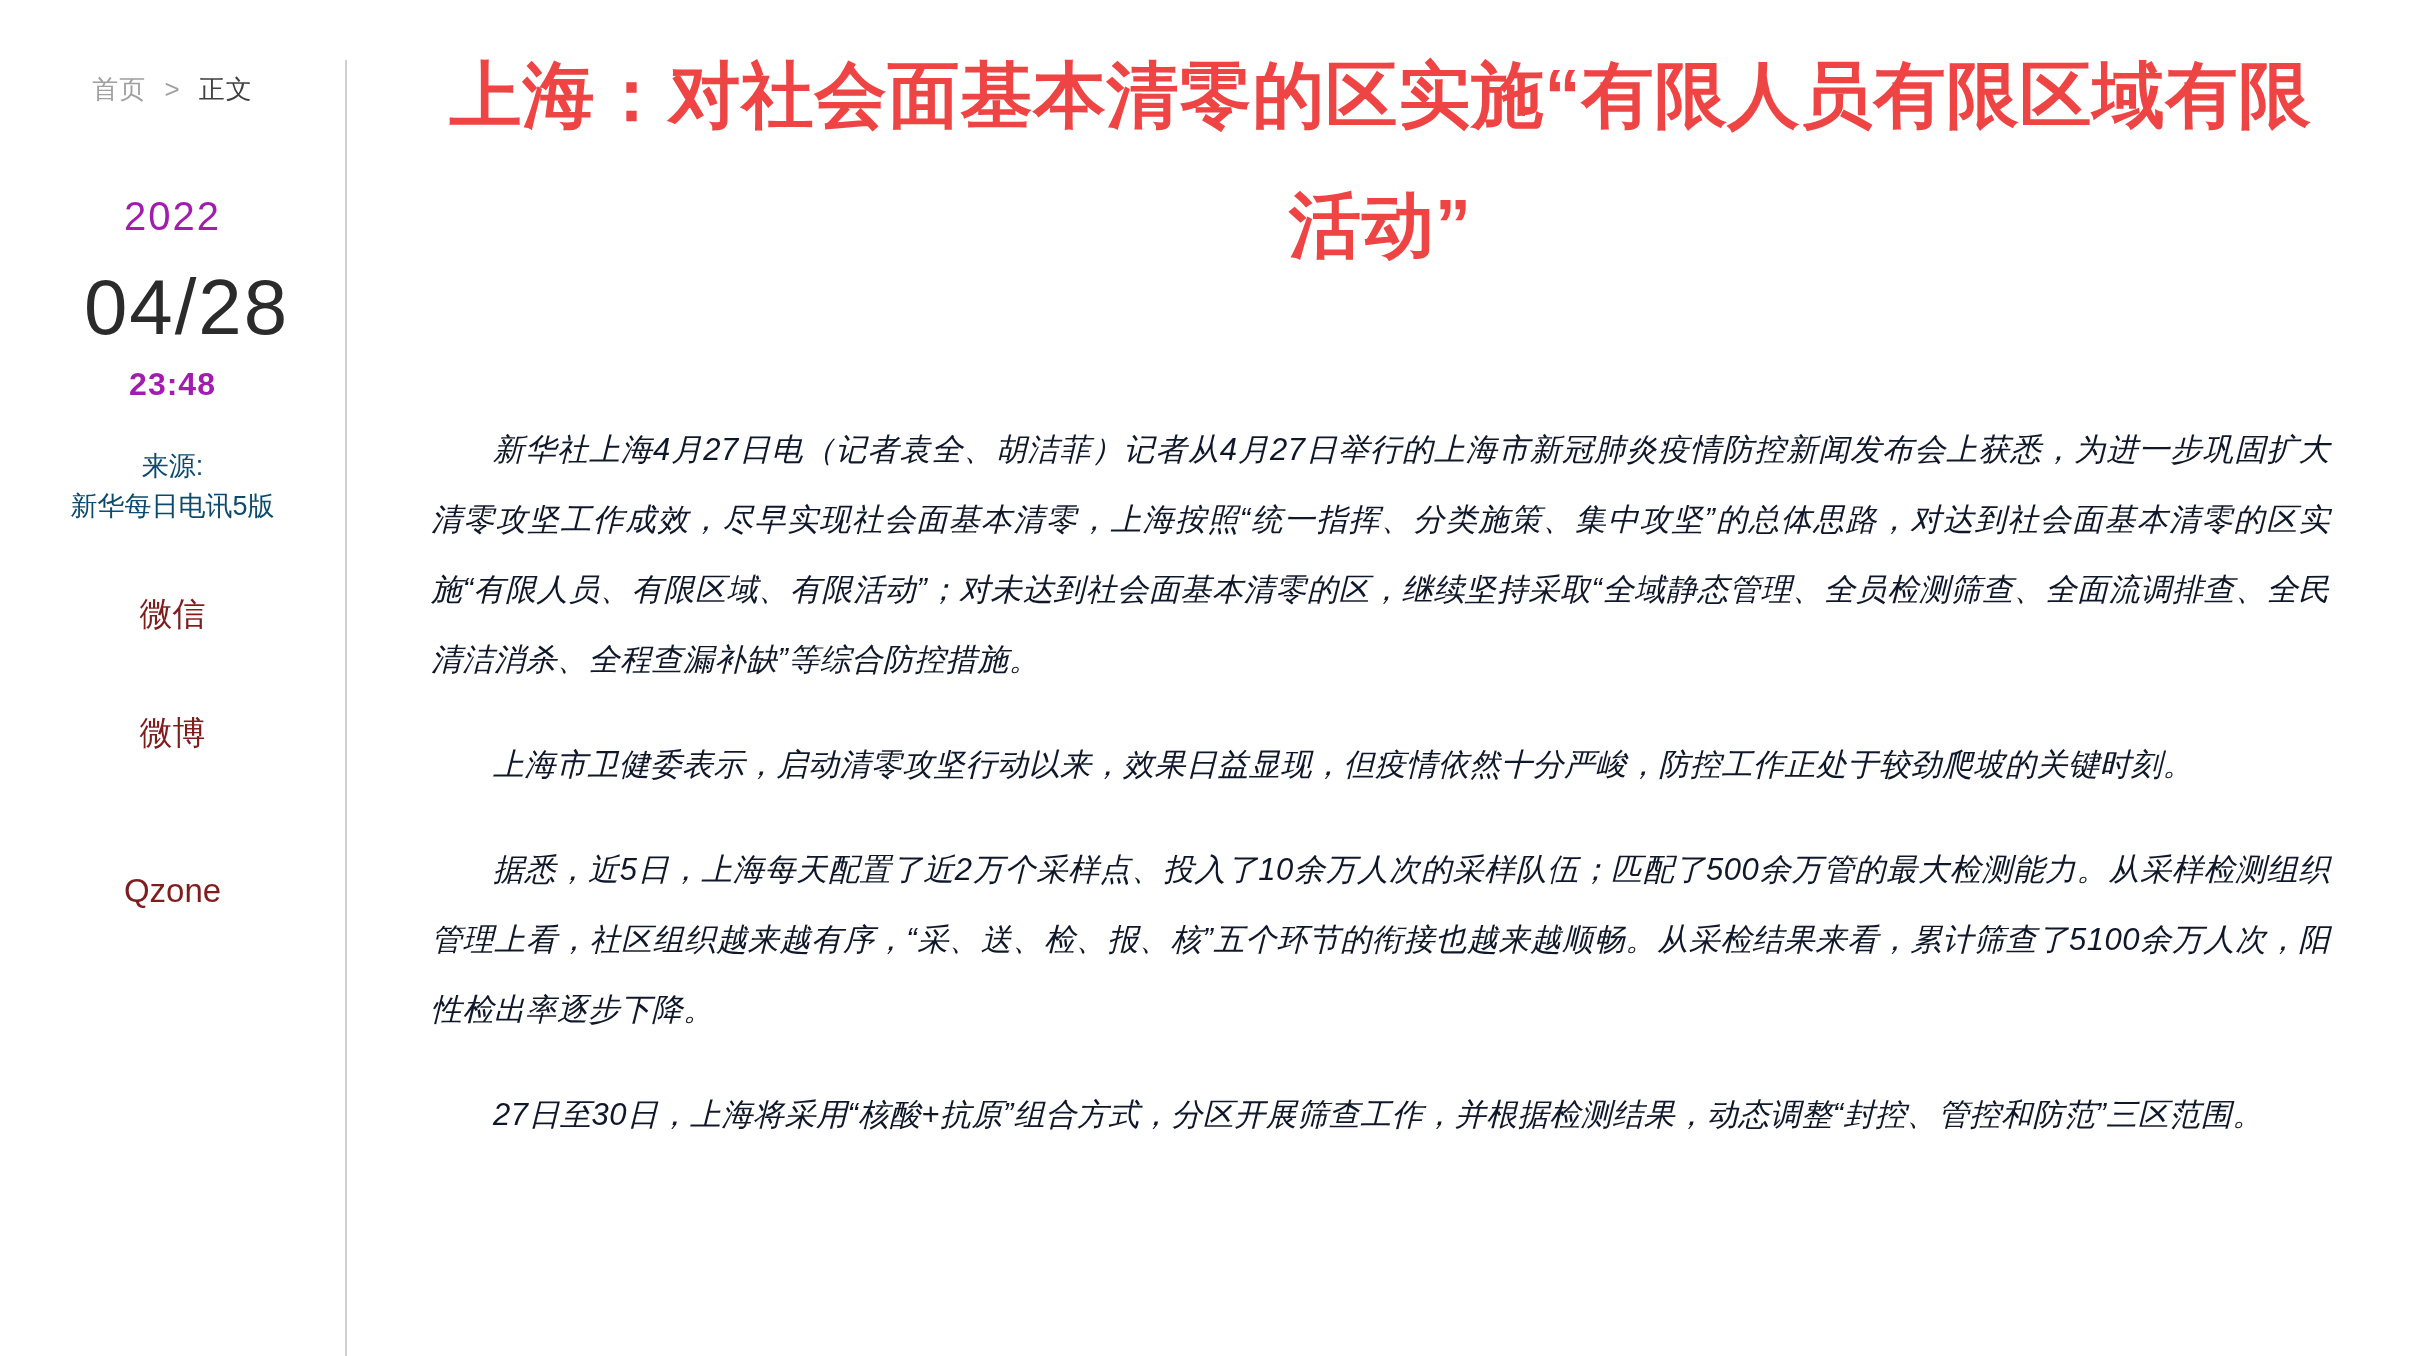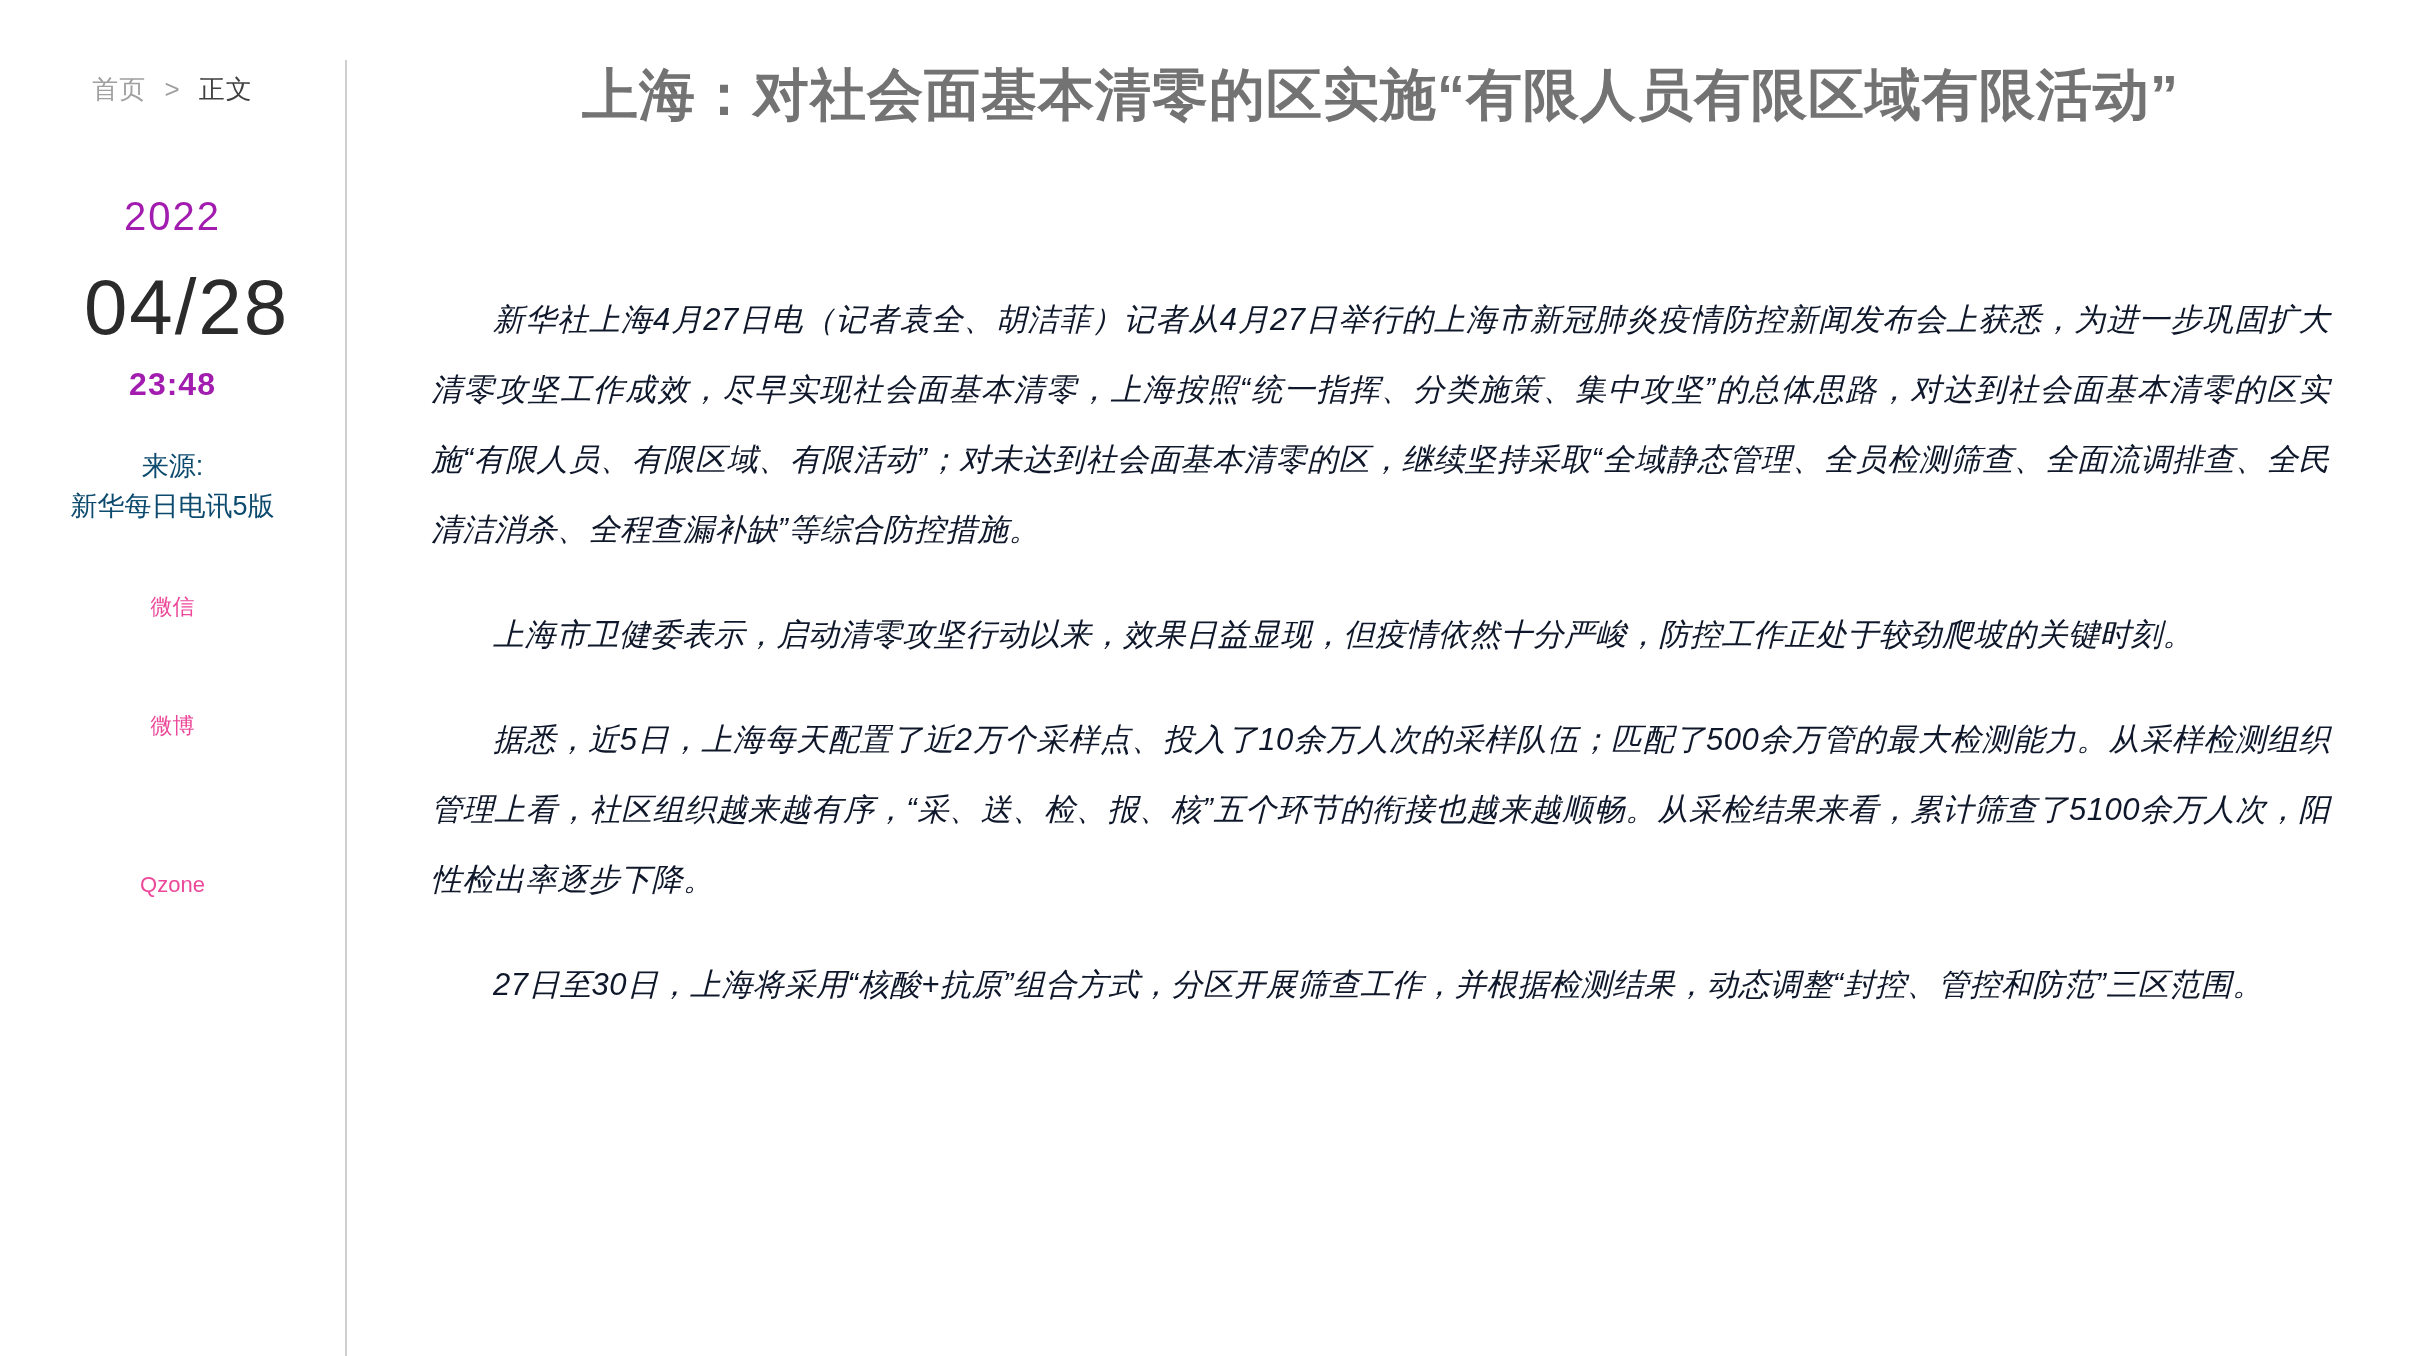--- a/index.html
+++ b/index.html
@@ -32,40 +32,40 @@
   .breadcrumb .bc-sep { color: #a0a0a0; margin: 0 10px; }
   .breadcrumb .bc-current { color: #404040; margin-top: 34px; }
 
   .year { top: 194px; font-size: 40px; font-weight: 400; color: #a21caf; letter-spacing: 2px; }
   .date { top: 262px; font-size: 78px; font-weight: 200; color: #2b2b2b; letter-spacing: 2px; padding-left: 28px; }
   .time { top: 366px; font-size: 32px; font-weight: 700; color: #a21caf; letter-spacing: 1px; }
 
   .source { top: 446px; font-size: 27px; color: #0c4a6e; line-height: 40px; }
 
   .share-item {
-    font-size: 22px;
-    color: #ec4899;
+    font-size: 33px;
+    color: #7f1d1d;
     cursor: pointer;
   }
   .share-wechat { top: 592px; }
   .share-weibo  { top: 711px; }
   .share-qzone  { top: 828px; margin-top: 44px; }
 
   
   .main {
     position: absolute;
     left: 347px; top: 0; right: 0; bottom: 0;
     padding: 30px 88px 0 84px;
   }
   .article-title {
     margin: 0;
-    font-size: 56px;
+    font-size: 72px;
     line-height: 130px;
     font-weight: 700;
-    color: #737373;
+    color: #ef4444;
     text-align: center;
     letter-spacing: 1px;
   }
   .article-body { margin-top: 125px; }
   .article-body p {
     margin: 0 0 0 0;
     font-size: 31px;
     line-height: 70px;
     color: #0f172a;
     text-indent: 2em;

